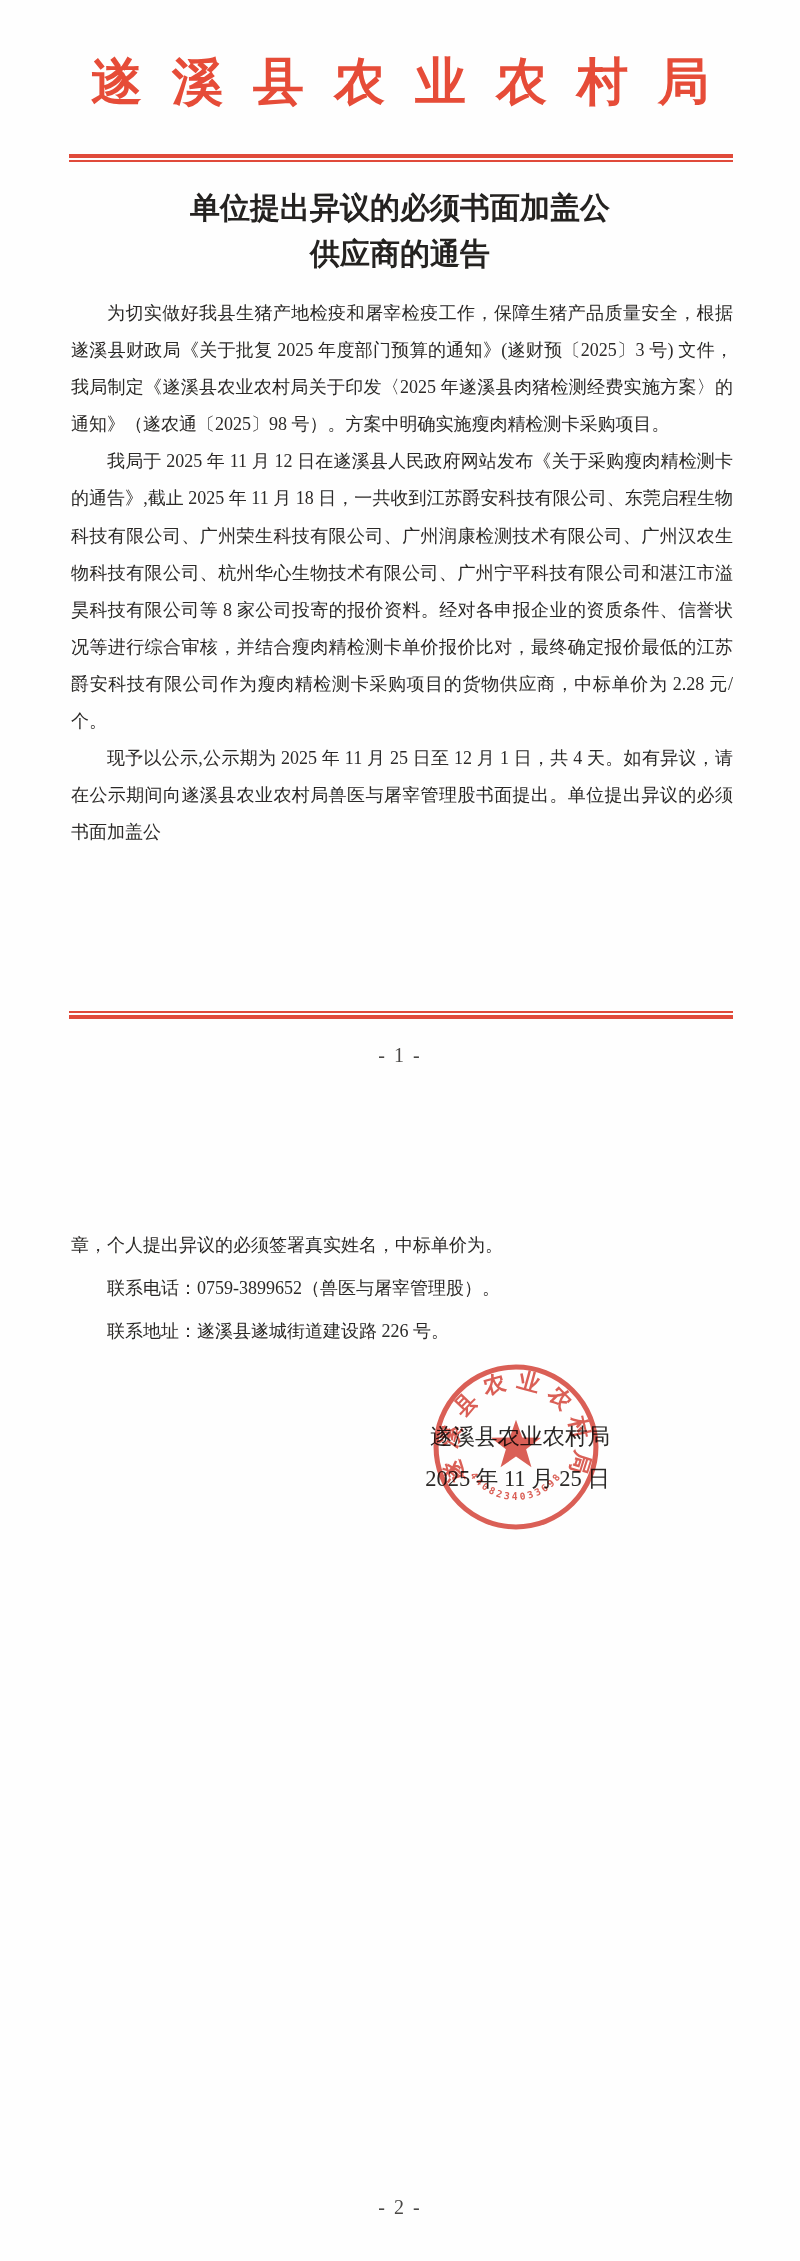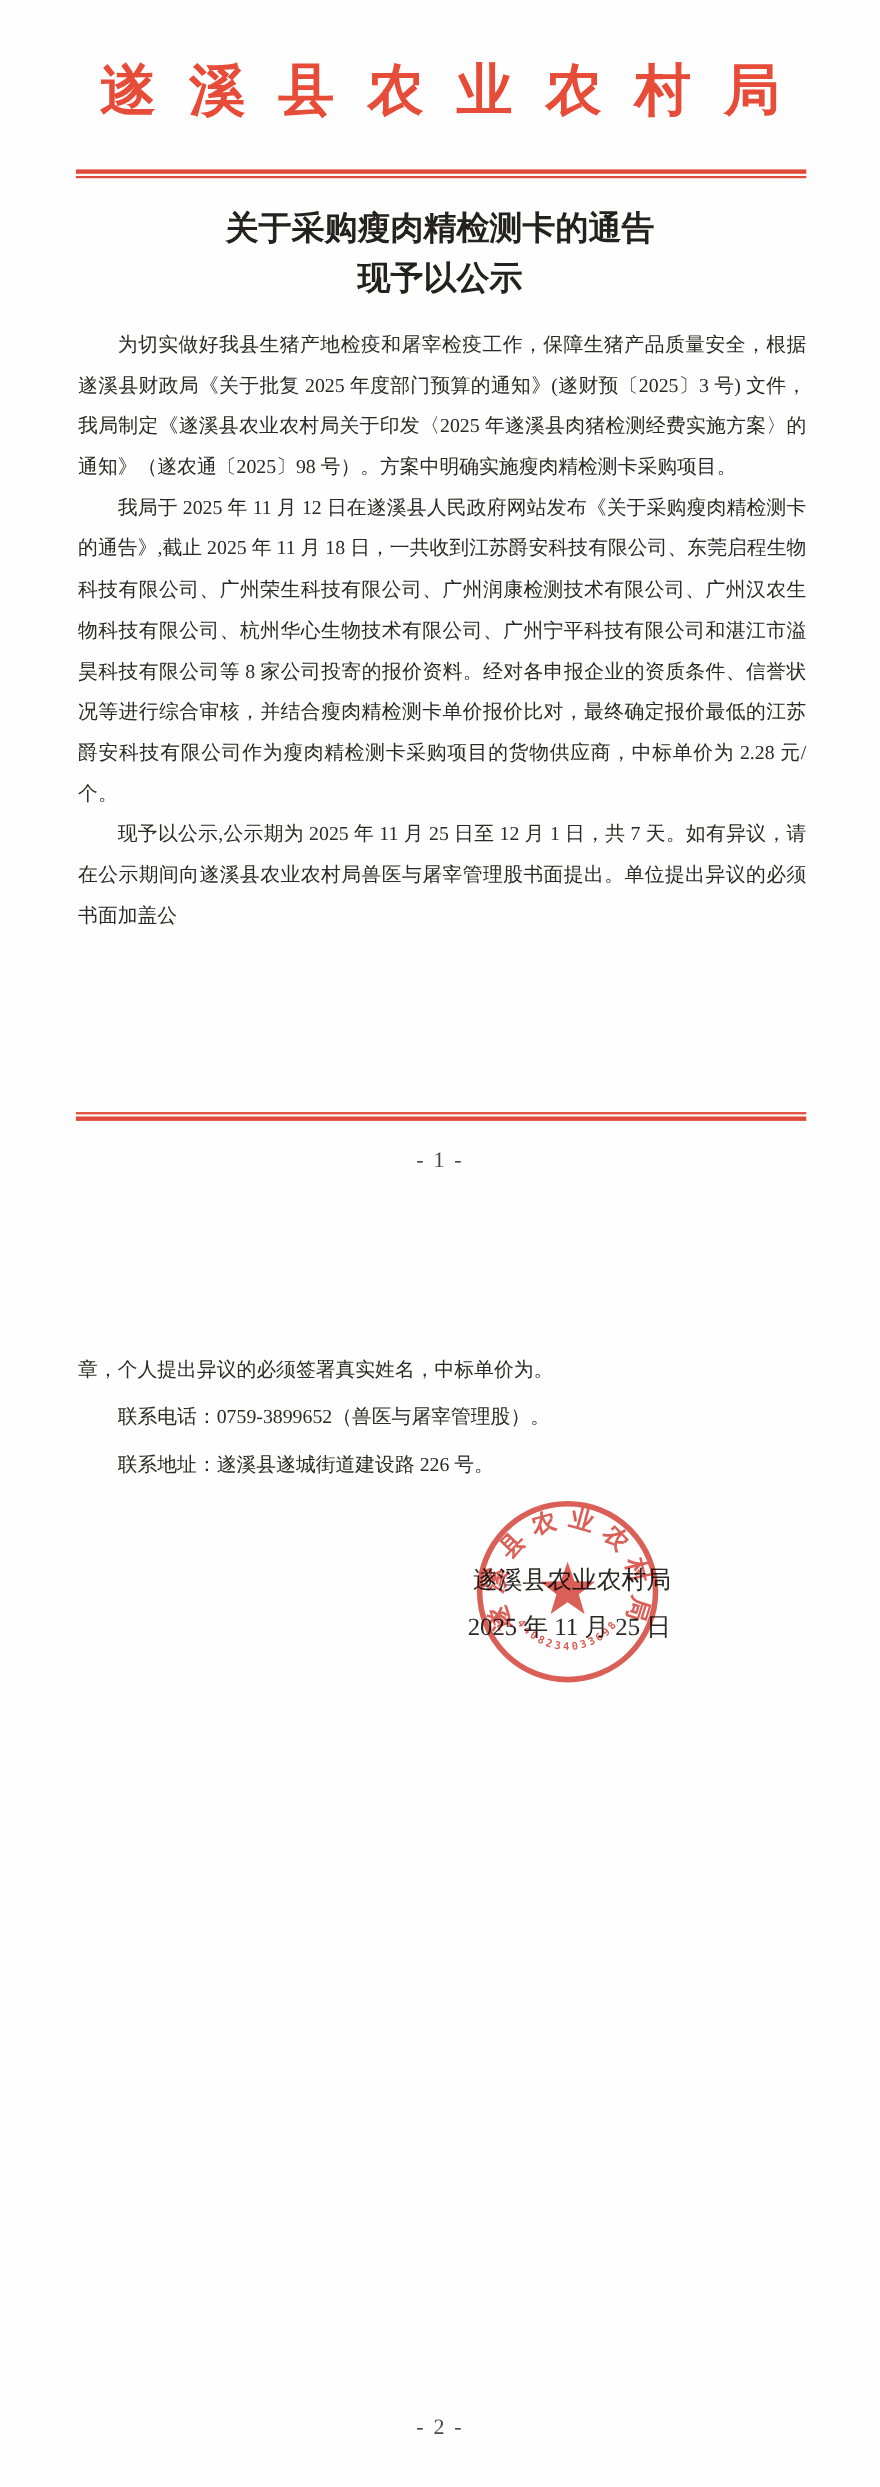--- a/index.html
+++ b/index.html
@@ -91,28 +91,28 @@
 
     <div class="agency-header">遂溪县农业农村局</div>
 
     <div class="rule rule-header">
       <div class="rule-bar-thick"></div>
       <div class="rule-gap"></div>
       <div class="rule-bar-thin"></div>
     </div>
 
     <div class="doc-title">
-      <div>关于采购瘦肉精检测卡的通告</div>
-      <div>现予以公示</div>
+      <div>单位提出异议的必须书面加盖公</div>
+      <div>供应商的通告</div>
     </div>
 
     <div class="body-text body-page1">
       <p class="indent2">为切实做好我县生猪产地检疫和屠宰检疫工作，保障生猪产品质量安全，根据遂溪县财政局《关于批复 2025 年度部门预算的通知》(遂财预〔2025〕3 号) 文件，我局制定《遂溪县农业农村局关于印发〈2025 年遂溪县肉猪检测经费实施方案〉的通知》（遂农通〔2025〕98 号）。方案中明确实施瘦肉精检测卡采购项目。</p>
       <p class="indent2">我局于 2025 年 11 月 12 日在遂溪县人民政府网站发布《关于采购瘦肉精检测卡的通告》,截止 2025 年 11 月 18 日，一共收到江苏爵安科技有限公司、东莞启程生物科技有限公司、广州荣生科技有限公司、广州润康检测技术有限公司、广州汉农生物科技有限公司、杭州华心生物技术有限公司、广州宁平科技有限公司和湛江市溢昊科技有限公司等 8 家公司投寄的报价资料。经对各申报企业的资质条件、信誉状况等进行综合审核，并结合瘦肉精检测卡单价报价比对，最终确定报价最低的江苏爵安科技有限公司作为瘦肉精检测卡采购项目的货物供应商，中标单价为 2.28 元/个。</p>
-      <p class="indent2">现予以公示,公示期为 2025 年 11 月 25 日至 12 月 1 日，共 7 天。如有异议，请在公示期间向遂溪县农业农村局兽医与屠宰管理股书面提出。单位提出异议的必须书面加盖公</p>
+      <p class="indent2">现予以公示,公示期为 2025 年 11 月 25 日至 12 月 1 日，共 4 天。如有异议，请在公示期间向遂溪县农业农村局兽医与屠宰管理股书面提出。单位提出异议的必须书面加盖公</p>
     </div>
 
     <div class="rule rule-footer1">
       <div class="rule-bar-thin"></div>
       <div class="rule-gap"></div>
       <div class="rule-bar-thick"></div>
     </div>
 
     <div class="page-num page-num-1">- 1 -</div>
   </section>

